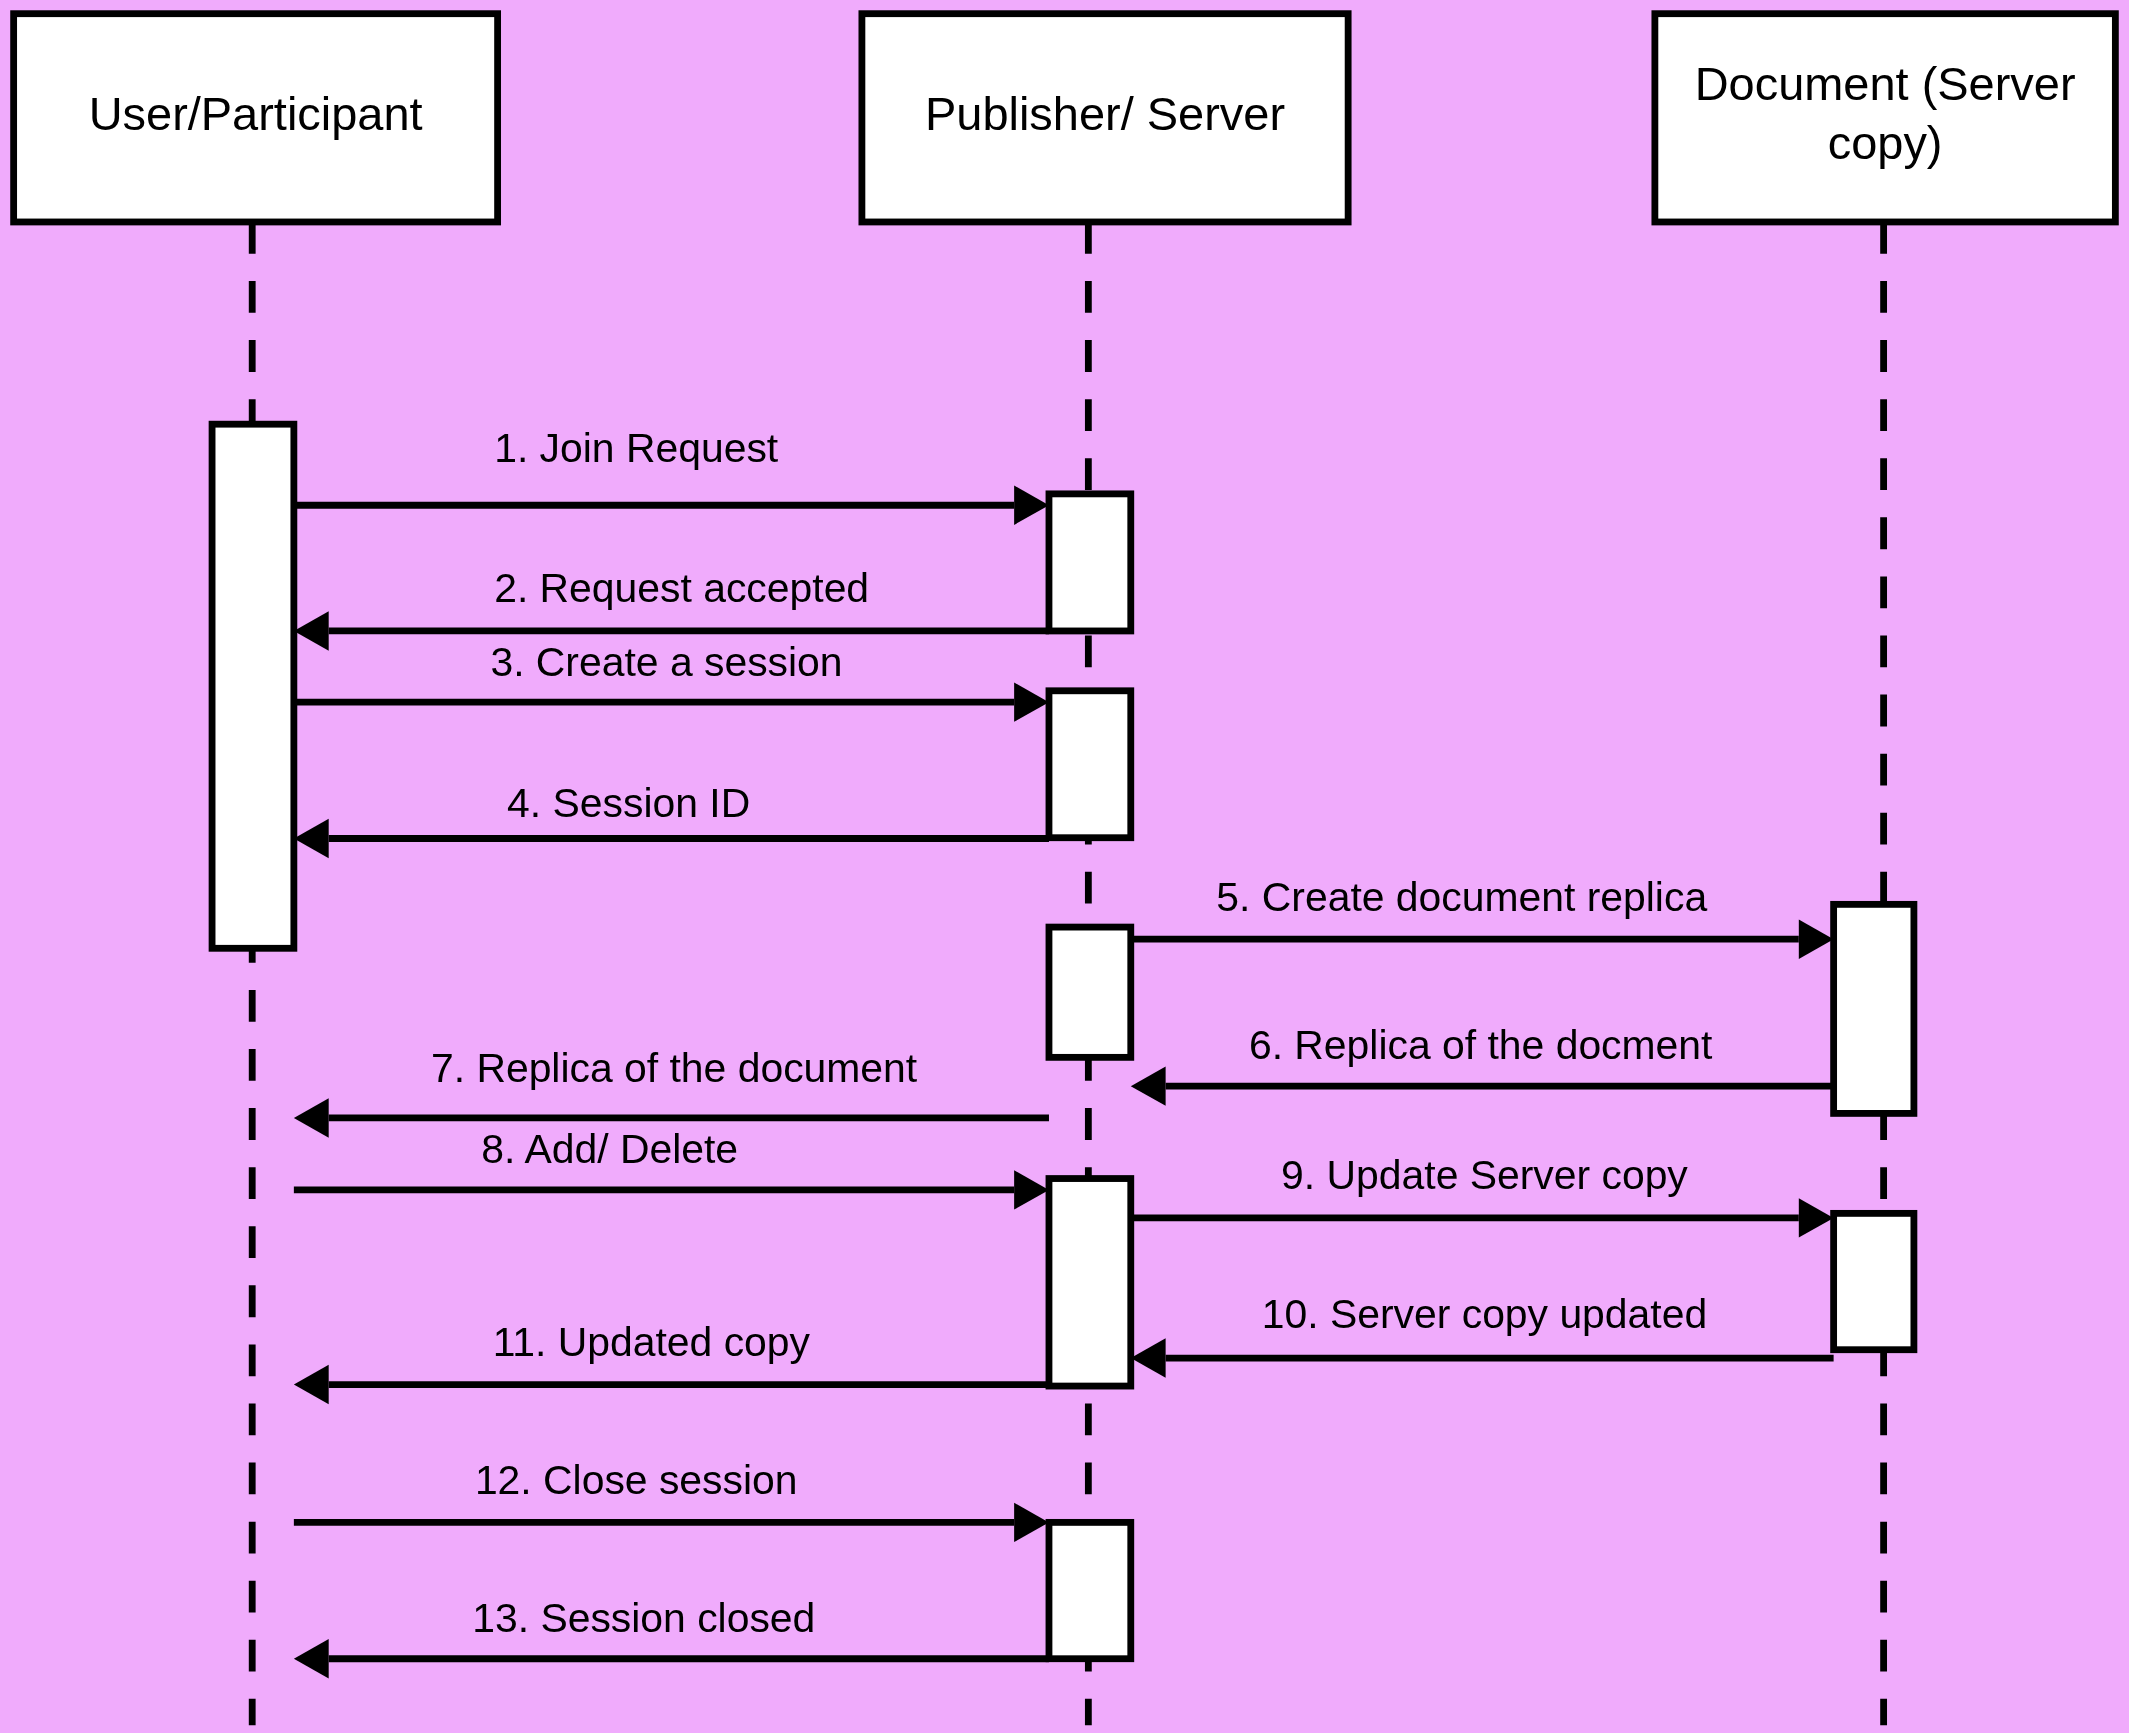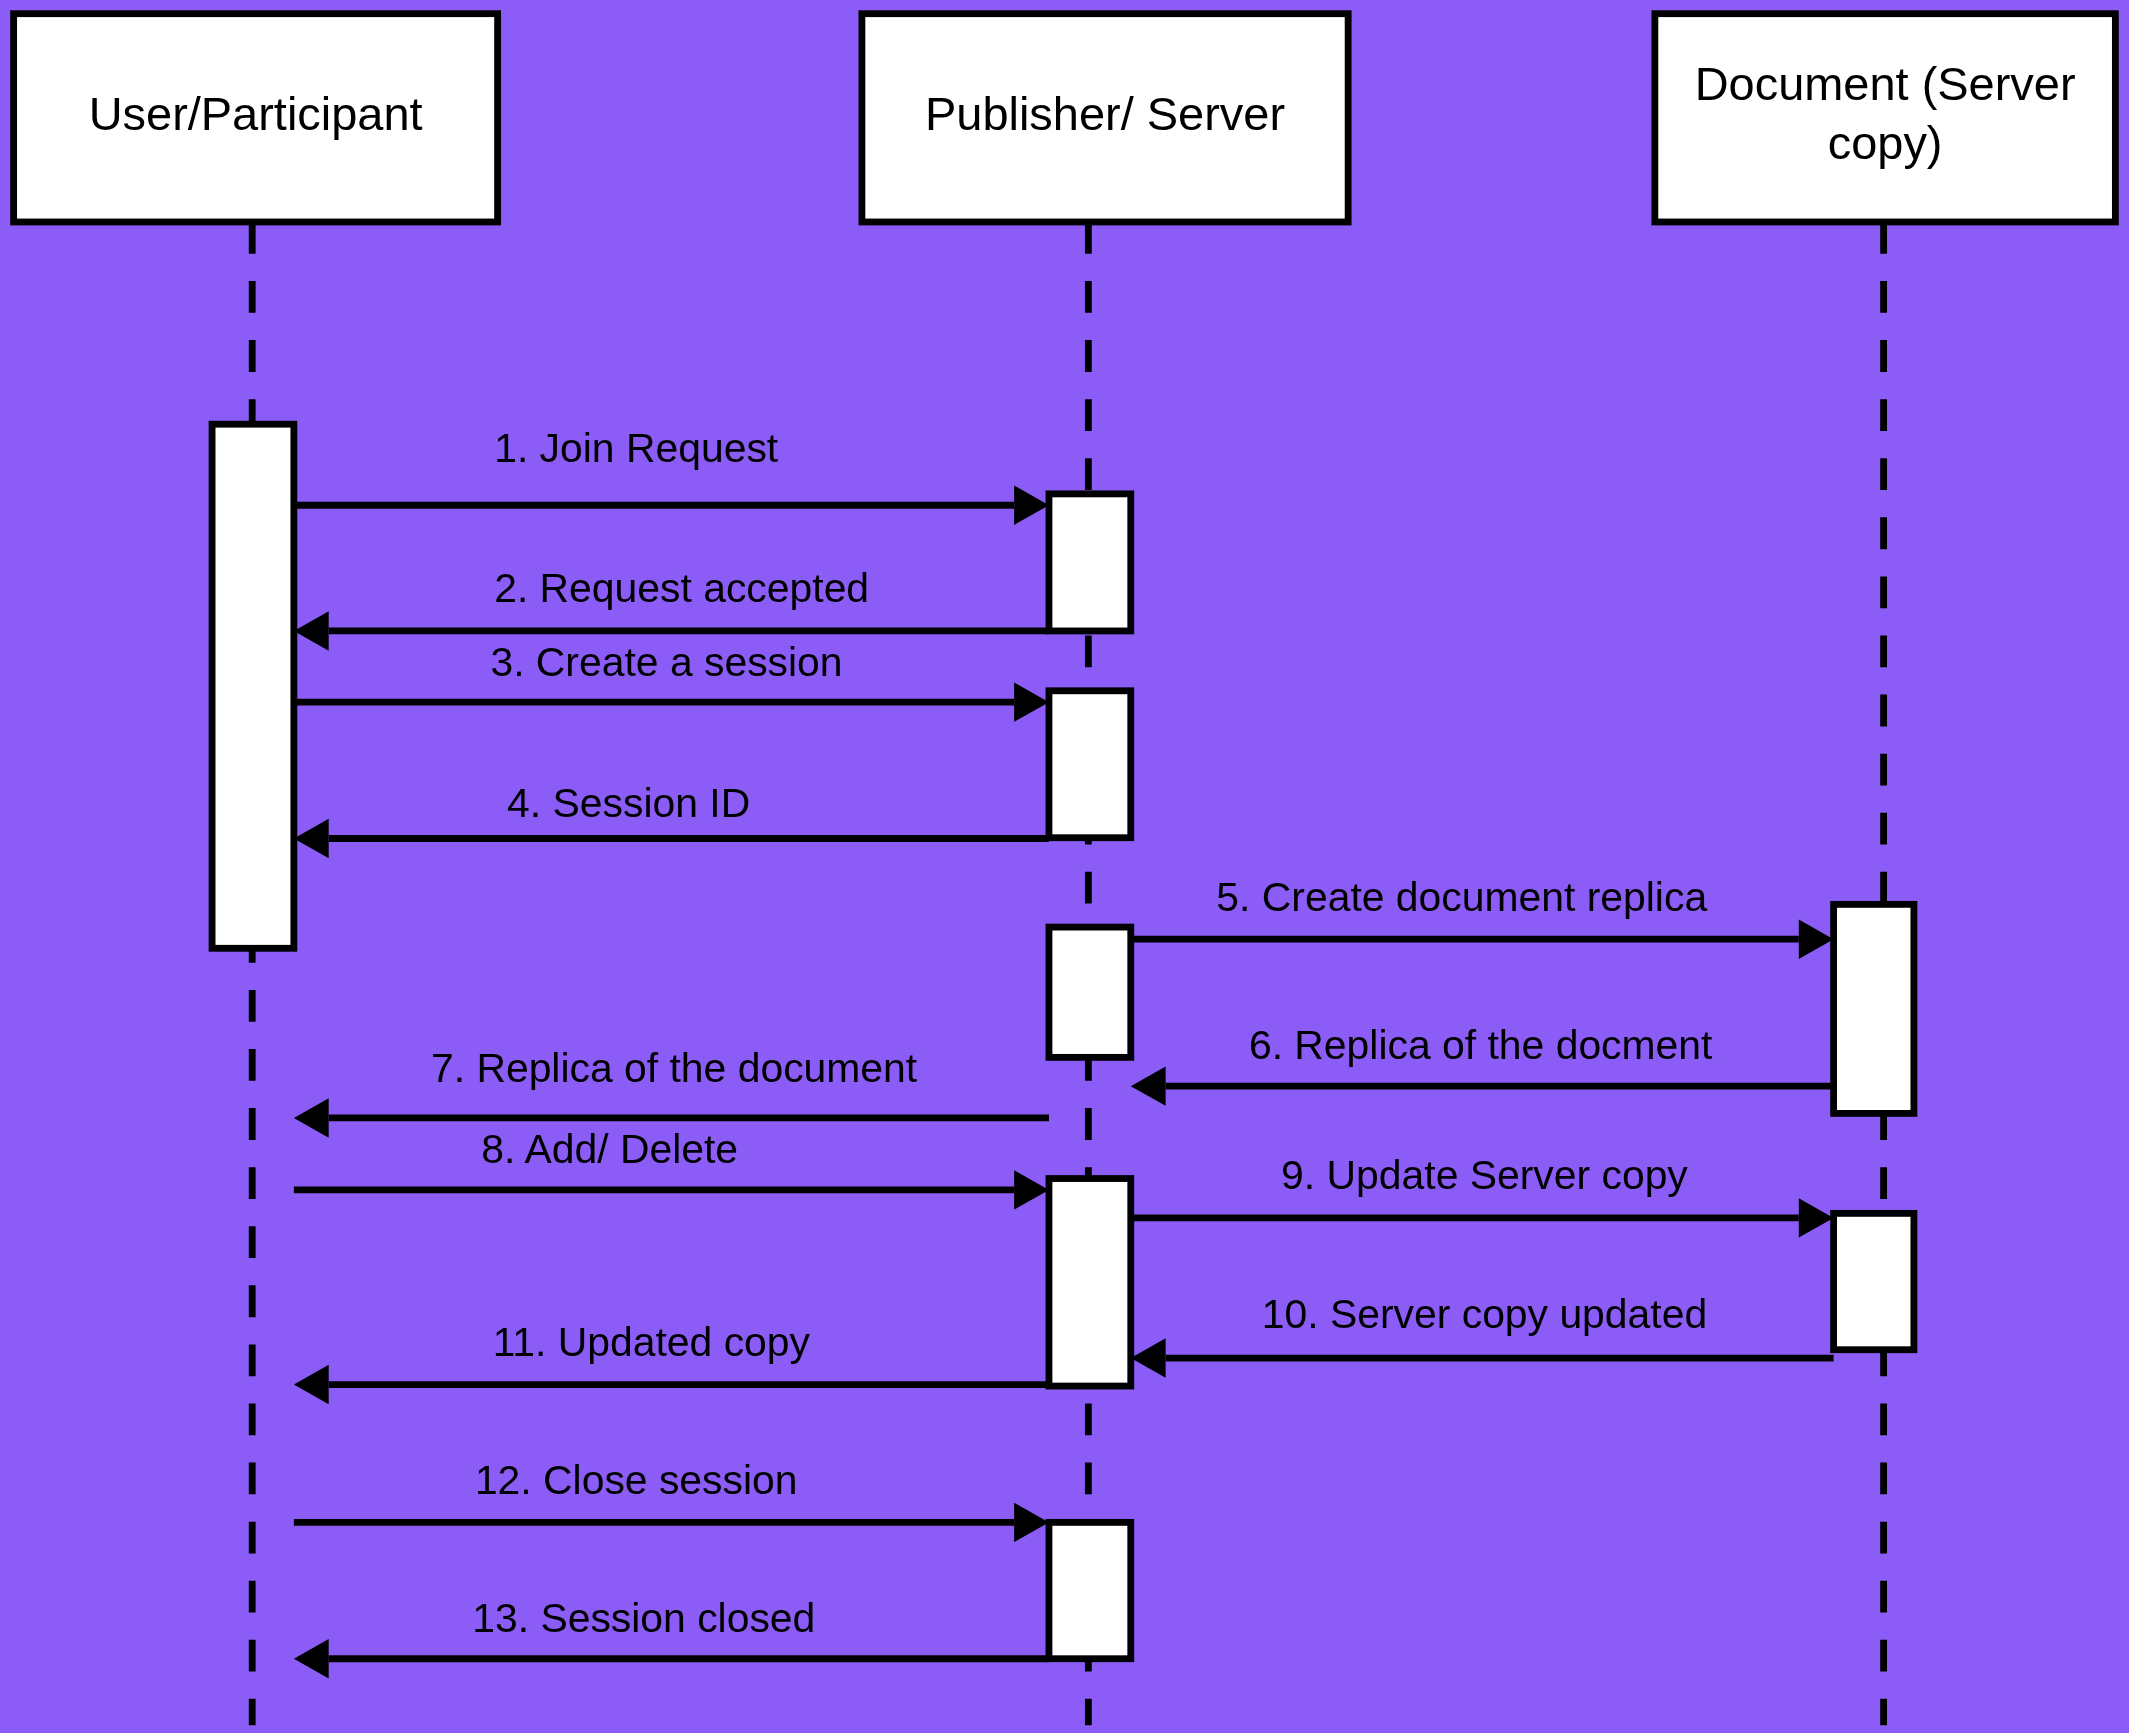--- a/index.html
+++ b/index.html
@@ -9,21 +9,21 @@
   }
   body {
     width: 2129px;
     height: 1733px;
     font-family: "Liberation Sans", sans-serif;
   }
   #diagram-root {
     position: relative;
     width: 2129px;
     height: 1733px;
-    background: #8b5cf6;
+    background: #f0abfc;
   }
   svg#sequence-svg {
     display: block;
     width: 2129px;
     height: 1733px;
   }
   .lifeline-box {
     fill: #ffffff;
     stroke: #000000;
     stroke-width: 9;

